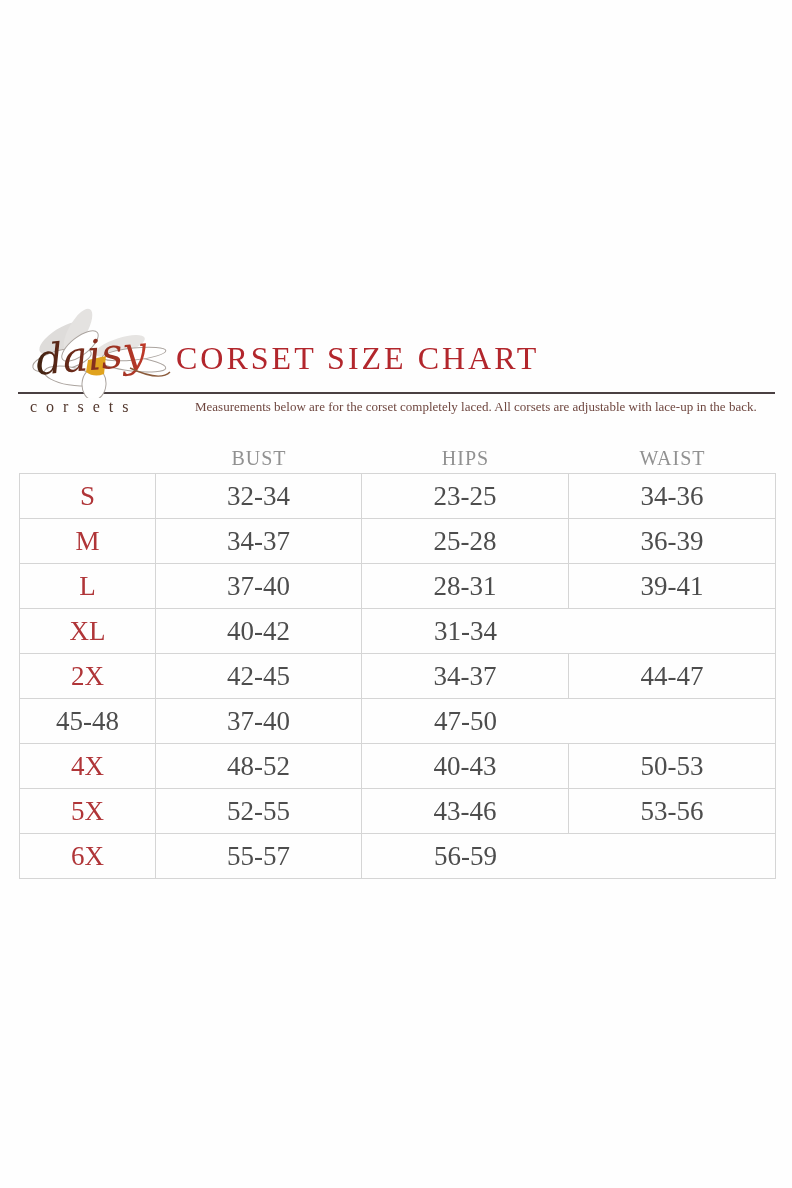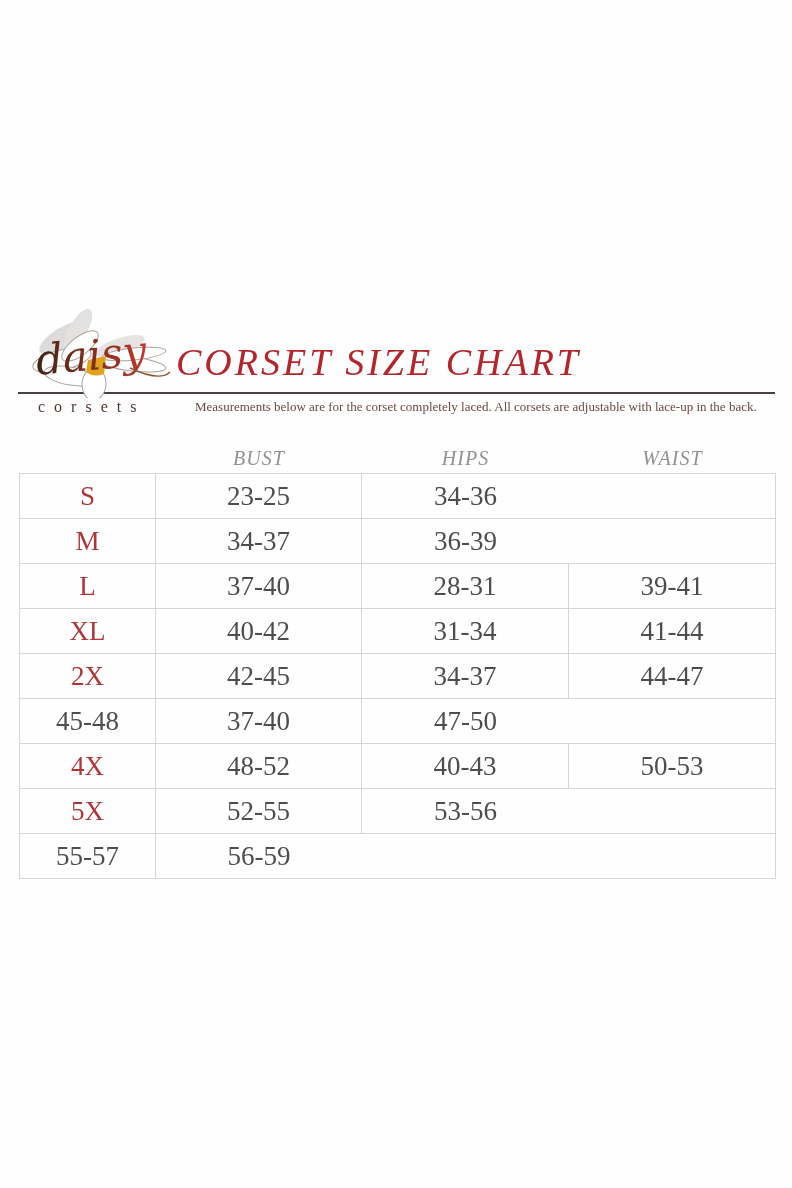--- a/index.html
+++ b/index.html
@@ -32,31 +32,29 @@
   }
   .brand-sub {
     position: absolute;
     left: 30px;
     top: 398px;
     font-size: 16px;
     letter-spacing: 9px;
     color: var(--brand_brown, #53382e);
     z-index: 2;
     white-space: nowrap;
-    margin-left: 8px;
   }
   .page-title {
     position: absolute;
     left: 176px;
     top: 340px;
-    font-size: 38px;
+    font-size: 32px;
     letter-spacing: 3px;
     color: var(--title_red, #b2262c);
     white-space: nowrap;
-    font-style: italic;
   }
   .subtitle {
     position: absolute;
     left: 178px;
     top: 399px;
     width: 600px;
     font-size: 13px;
     color: var(--subtitle_brown, #6e463f);
     white-space: nowrap;
     margin-left: 17px;
@@ -72,21 +70,20 @@
     display: grid;
     grid-template-columns: 137px 206px 207px 207px;
   }
   .thcell {
     display: flex;
     align-items: center;
     justify-content: center;
     font-size: 20px;
     letter-spacing: 1px;
     color: var(--header_gray, #919191);
-    font-style: italic;
   }
   .tbody {
     position: absolute;
     left: 19px;
     top: 473px;
     width: 755px;
     border: 1px solid var(--border_gray, #d5d5d5);
   }
   .trow {
     display: grid;
@@ -152,39 +149,40 @@
   <div class="thead">
     <div class="thcell"></div>
     <div class="thcell">BUST</div>
     <div class="thcell">HIPS</div>
     <div class="thcell">WAIST</div>
   </div>
 
   <div class="tbody">
       <div class="trow">
         <div class="tcell size">S</div>
+        <div class="tcell">32-34</div>
         <div class="tcell">23-25</div>
         <div class="tcell">34-36</div>
       </div>
       <div class="trow">
         <div class="tcell size">M</div>
         <div class="tcell">34-37</div>
+        <div class="tcell">25-28</div>
         <div class="tcell">36-39</div>
       </div>
       <div class="trow">
         <div class="tcell size">L</div>
         <div class="tcell">37-40</div>
         <div class="tcell">28-31</div>
         <div class="tcell">39-41</div>
       </div>
       <div class="trow">
         <div class="tcell size">XL</div>
         <div class="tcell">40-42</div>
         <div class="tcell">31-34</div>
-        <div class="tcell">41-44</div>
       </div>
       <div class="trow">
         <div class="tcell size">2X</div>
         <div class="tcell">42-45</div>
         <div class="tcell">34-37</div>
         <div class="tcell">44-47</div>
       </div>
       <div class="trow">
         <div class="tcell">45-48</div>
         <div class="tcell">37-40</div>
@@ -192,21 +190,23 @@
       </div>
       <div class="trow">
         <div class="tcell size">4X</div>
         <div class="tcell">48-52</div>
         <div class="tcell">40-43</div>
         <div class="tcell">50-53</div>
       </div>
       <div class="trow">
         <div class="tcell size">5X</div>
         <div class="tcell">52-55</div>
+        <div class="tcell">43-46</div>
         <div class="tcell">53-56</div>
       </div>
       <div class="trow">
+        <div class="tcell size">6X</div>
         <div class="tcell">55-57</div>
         <div class="tcell">56-59</div>
       </div>
     </div>
 
 </div>
 
 </body></html>

